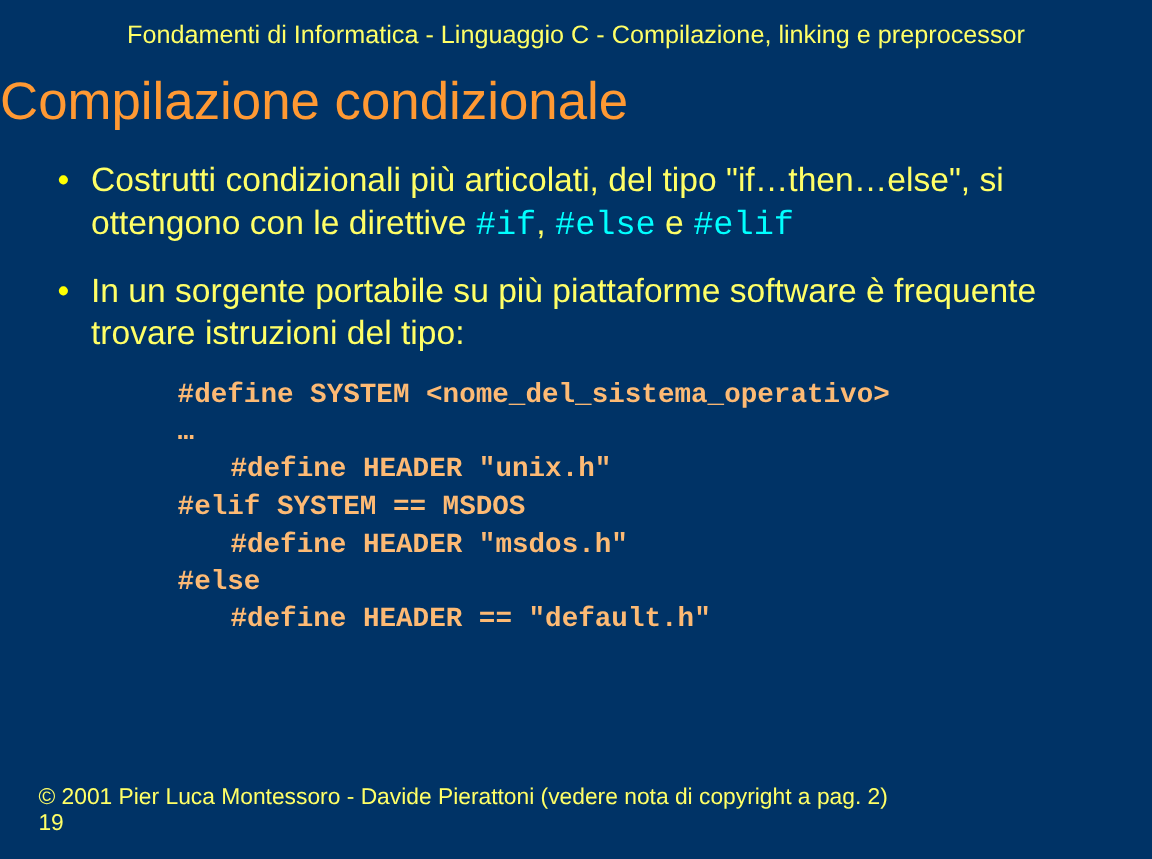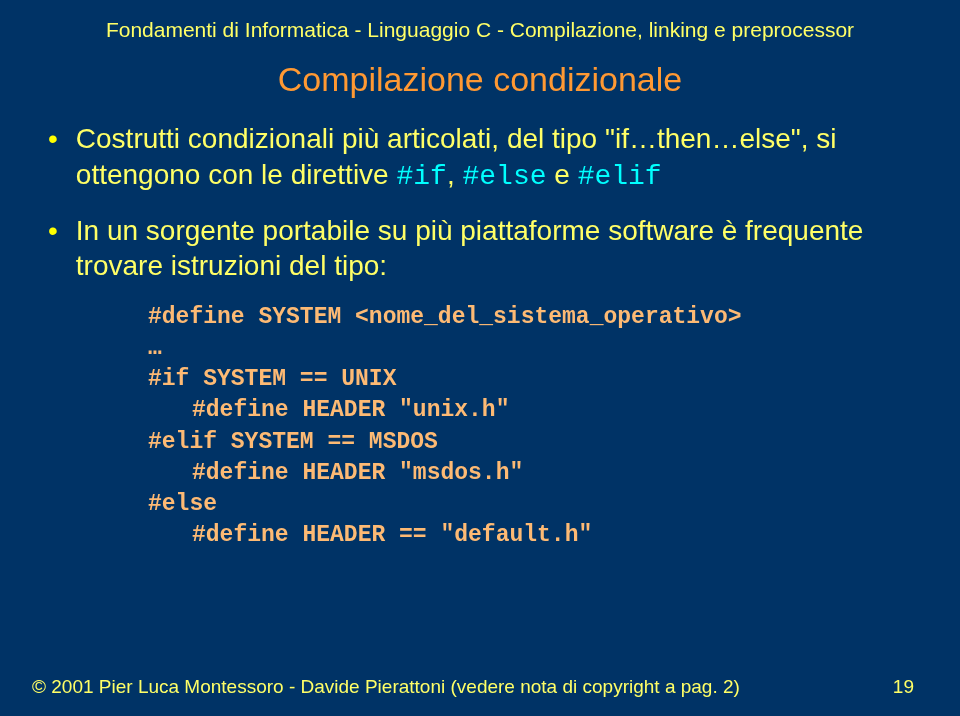--- a/index.html
+++ b/index.html
@@ -18,22 +18,22 @@
     height: 716px;
     box-sizing: border-box;
   }
   .header {
     text-align: center;
     font-size: 21px;
     padding-top: 18px;
     color: #FFFF66;
   }
   .title {
-    text-align: center;
-    font-size: 34px;
+    text-align: left;
+    font-size: 44px;
     color: #FF9933;
     margin-top: 18px;
     margin-bottom: 22px;
     font-weight: normal;
   }
   .content {
     padding-left: 48px;
     padding-right: 48px;
   }
   .bullet {
@@ -67,21 +67,22 @@
     font-weight: bold;
     margin-top: 8px;
   }
   .code .indent1 { padding-left: 44px; display: block; }
   .footer {
     position: absolute;
     bottom: 18px;
     left: 0;
     right: 0;
     display: flex;
-    align-items: center;
+    flex-direction: column;
+    align-items: flex-start;
     padding-left: 32px;
     padding-right: 46px;
     font-size: 19px;
     color: #FFFF66;
   }
   .footer-left { flex: 1; }
   .footer-right { }
 </style>
 </head>
 <body>
@@ -102,21 +103,20 @@
     </div>
 
     <div class="bullet">
       <div class="bullet-dot">•</div>
       <div class="bullet-text">In un sorgente portabile su più piattaforme software è frequente trovare istruzioni del tipo:</div>
     </div>
 
     <div class="code">
       <div>#define SYSTEM &lt;nome_del_sistema_operativo&gt;</div>
       <div>…</div>
-      <div>#if SYSTEM == UNIX</div>
       <span class="indent1">#define HEADER "unix.h"</span>
       <div>#elif SYSTEM == MSDOS</div>
       <span class="indent1">#define HEADER "msdos.h"</span>
       <div>#else</div>
       <span class="indent1">#define HEADER == "default.h"</span>
     </div>
 
   </div>
 
   <div class="footer">

